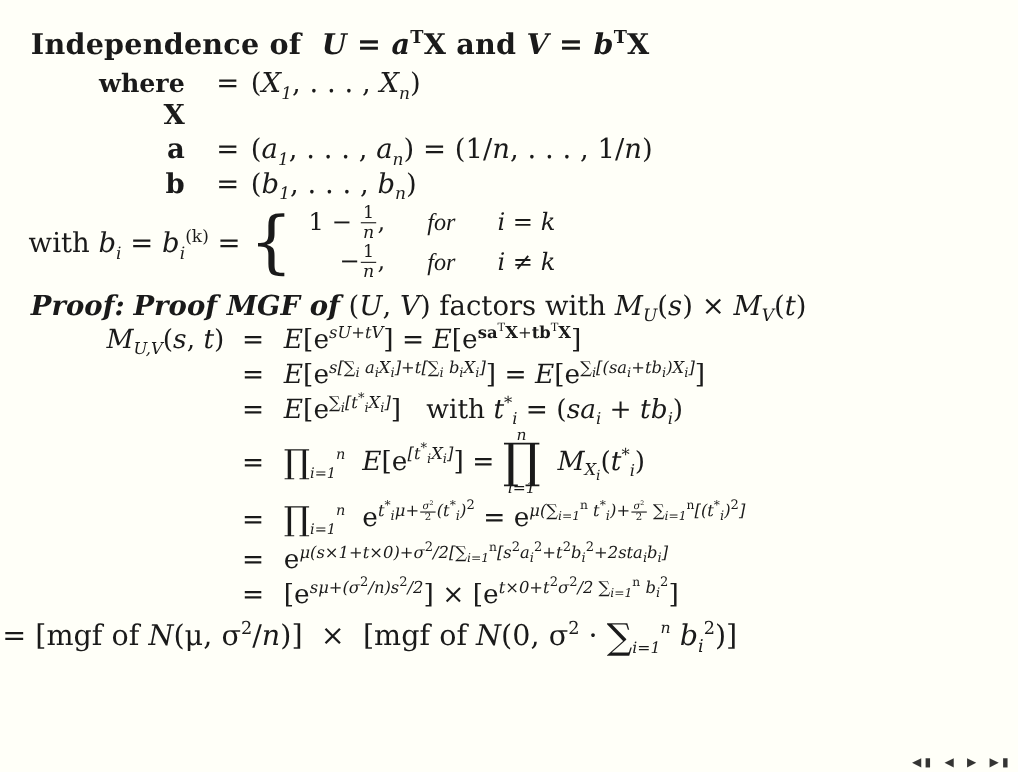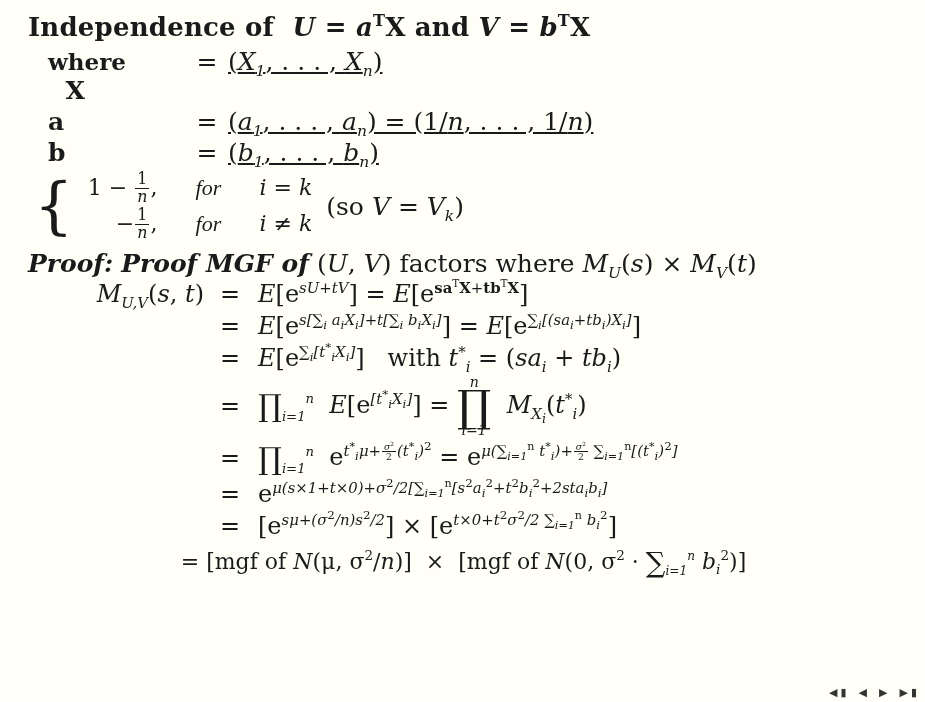--- a/index.html
+++ b/index.html
@@ -36,48 +36,48 @@
 
   .line {
     display: block;
     white-space: nowrap;
   }
 
   
   .h1 {
     font-size: 26px;
     font-weight: bold;
-    padding: 12px 0 4px 28px;
+    padding: 26px 0 4px 28px;
     letter-spacing: 0.2px;
   }
   .h1 .mi, .h1 .mb, .h1 .mbi { font-weight: bold; }
 
   
   .wheretbl {
     margin-left: 48px;
     border-collapse: collapse;
     font-size: 25px;
   }
   .wheretbl td {
     padding: 1px 0;
     vertical-align: baseline;
   }
   .wheretbl td.lbl {
-    text-align: left;
+    text-align: right;
     padding-right: 18px;
     font-weight: bold;
     width: 120px;
     margin-top: 31px;
   }
   .wheretbl td.eq {
     text-align: center;
     width: 42px;
     font-style: normal;
   }
-  .wheretbl td.val { text-align: left; text-decoration: underline; }
+  .wheretbl td.val { text-align: left; }
   .wherekw {
     font-size: 23px;
     font-style: normal;
   }
 
   
   .withline {
     display: flex;
     align-items: center;
     margin-left: 26px;
@@ -171,25 +171,24 @@
 
   .inlineop {
     display: inline-block;
     vertical-align: -0.12em;
     font-size: 1.25em;
   }
   .smalllim { font-size: 0.55em; font-style: italic; vertical-align: -0.55em; }
   .smallulim { font-size: 0.55em; font-style: italic; vertical-align: 0.75em; }
 
   .lastline {
-    font-size: 22px;
+    font-size: 26px;
     padding-left: 2px;
     margin-top: 4px;
     white-space: nowrap;
-    text-align: center;
   }
 
   
   .navbar {
     position: absolute;
     right: 8px;
     bottom: 4px;
     display: flex;
     align-items: center;
     gap: 12px;
@@ -239,43 +238,43 @@
       <td class="lbl"><span class="mb">b</span></td>
       <td class="eq">=</td>
       <td class="val">
         <span class="mup">(</span><span class="mi">b</span><sub>1</sub><span class="mup">, . . . , </span><span class="mi">b</span><sub>n</sub><span class="mup">)</span>
       </td>
     </tr>
   </tbody>
     </table>
 
   <div class="withline">
+    <span>
+      <span class="mup">with&nbsp;</span><span class="mi">b</span><sub>i</sub><span class="mup">&nbsp;=&nbsp;</span><span class="mi">b</span><sub>i</sub><sup class="up">(k)</sup><span class="mup">&nbsp;=</span>
+    </span>
     <span class="brace">{</span>
     <span class="cases">
       <span class="row">
         <span class="cell-l"><span class="mup">1 −</span> <span class="frac"><span class="num mup">1</span><span class="den mi">n</span></span><span class="mup">,</span></span>
         <span class="cell-m">for</span>
         <span class="cell-r"><span class="mi">i</span> <span class="mup">=</span> <span class="mi">k</span></span>
       </span>
       <span class="row">
         <span class="cell-l"><span class="mup">−</span><span class="frac"><span class="num mup">1</span><span class="den mi">n</span></span><span class="mup">,</span></span>
         <span class="cell-m">for</span>
         <span class="cell-r"><span class="mi">i</span> <span class="mup">≠</span> <span class="mi">k</span></span>
       </span>
     </span>
-    <span class="sofar">
-      <span class="mup">(so&nbsp;</span><span class="mi">V</span><span class="mup">&nbsp;=&nbsp;</span><span class="mi">V</span><sub>k</sub><span class="mup">)</span>
-    </span>
   </div>
 
   <div class="line proof">
     <b>Proof:</b>
     <b>Proof MGF of</b>
     <span>
-      <span class="mup">(</span><span class="mi">U</span><span class="mup">, </span><span class="mi">V</span><span class="mup">) factors where </span><span class="mi">M</span><sub>U</sub><span class="mup">(</span><span class="mi">s</span><span class="mup">) × </span><span class="mi">M</span><sub>V</sub><span class="mup">(</span><span class="mi">t</span><span class="mup">)</span>
+      <span class="mup">(</span><span class="mi">U</span><span class="mup">, </span><span class="mi">V</span><span class="mup">) factors with </span><span class="mi">M</span><sub>U</sub><span class="mup">(</span><span class="mi">s</span><span class="mup">) × </span><span class="mi">M</span><sub>V</sub><span class="mup">(</span><span class="mi">t</span><span class="mup">)</span>
     </span>
   </div>
 
   <table class="deriv">
     <tbody>
         <tr>
       <td class="lhs">
         <span class="mi">M</span><sub><span class="mi">U</span>,<span class="mi">V</span></sub><span class="mup">(</span><span class="mi">s</span><span class="mup">, </span><span class="mi">t</span><span class="mup">)</span>
       </td>
       <td class="rel">=</td>

